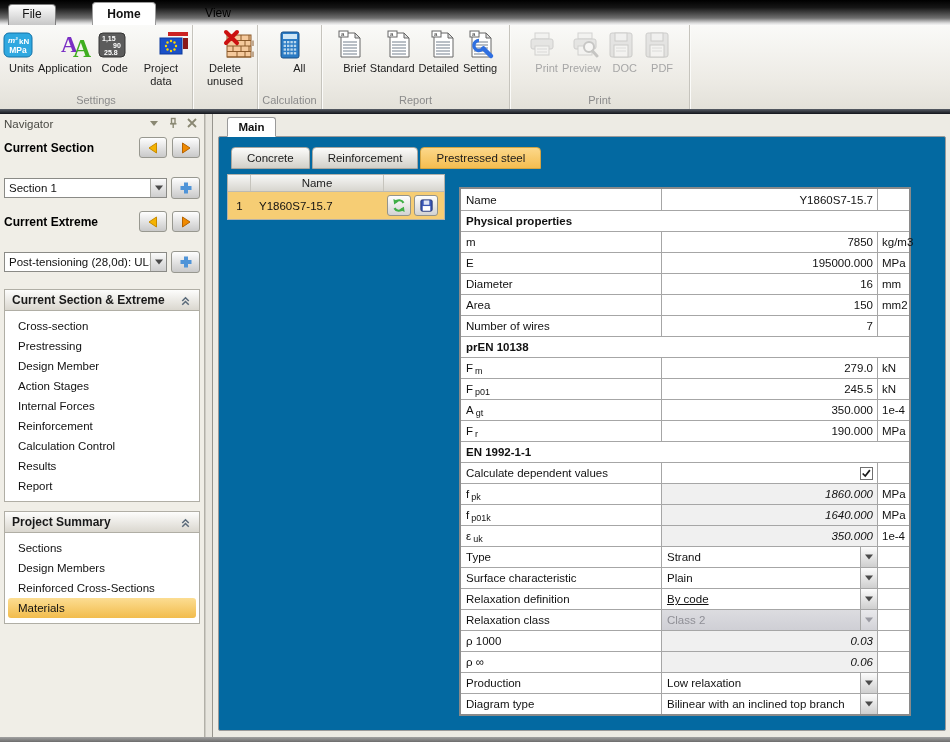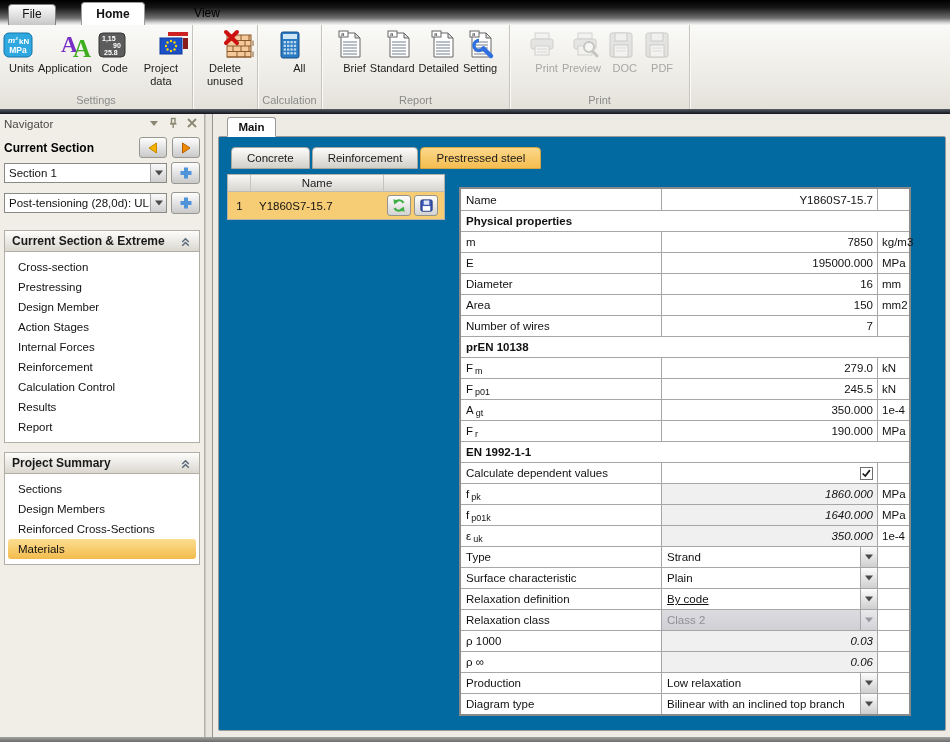--- a/index.html
+++ b/index.html
@@ -8,21 +8,21 @@
   .icon { display:inline-flex; align-items:center; justify-content:center; }
 
   
   #tabstrip { position:absolute; top:0; left:0; right:0; height:25px;
     background:linear-gradient(#000 0%,#161616 30%,#6e6e6e 72%,#d9d9d9 92%,#f4f4f4 100%);
     display:flex; align-items:flex-end;gap:20px; }
   .wtab { font-size:12px; text-align:center; cursor:default; }
   .wtab.filetab { margin-left:8px; width:48px; height:21px; line-height:19px;
     background:linear-gradient(#fdfdfd,#c7c7c7); border:1px solid #7e7e7e; border-bottom:none;
     border-radius:4px 4px 0 0; }
-  .wtab.active { margin-left:5px; width:64px; height:23px; line-height:22px; background:#fff;
+  .wtab.active { margin-left:16px; width:64px; height:23px; line-height:22px; background:#fff;
     border:1px solid #9a9a9a; border-bottom:none; border-radius:4px 4px 0 0; font-weight:bold; }
   .wtab.plain { margin-left:12px; width:60px; height:23px; line-height:22px; color:#000; }
 
   
   #ribbon { position:absolute; top:25px; left:0; right:0; height:84px;
     background:linear-gradient(#fafaf8,#edebe5 65%,#e3e1d9); display:flex; }
   .rgroup { display:flex; flex-direction:column; border-right:1px solid #c6c4bd; box-shadow:1px 0 0 #fbfbf9; }
   .rbuttons { flex:1; display:flex; align-items:flex-start; justify-content:center; padding-top:2px; }
   .rbtn { display:flex; flex-direction:column; align-items:flex-end; padding:2px 2px; border-radius:3px;
     font-size:11px; color:#1c1c1c; text-align:center; cursor:default; }
@@ -39,21 +39,21 @@
 
   
   #navigator { width:205px; background:#f0eee7; border-right:1px solid #b2b0a8; display:flex; flex-direction:column; }
   #nav-titlebar { height:18px; display:flex; align-items:center; gap:7px; padding:2px 6px 0 4px;
     color:#4a4a44; font-size:11.5px; }
   #nav-titlebar .spacer { flex:1; }
   .nav-row { display:flex; align-items:center; margin:5px 4px 3px 4px; }
   .nav-label { font-weight:bold; font-size:12px; color:#000; flex:1; }
   .nav-btn { width:28px; height:21px; background:linear-gradient(#fefefe,#c9c9c9); border:1px solid #989890;
     border-radius:3px; display:flex; align-items:center; justify-content:center; margin-left:5px; }
-  .nav-select-row { display:flex; align-items:center; margin:1px 4px 7px 4px; }
+  .nav-select-row { display:flex; align-items:center; margin:16px 4px 7px 4px; }
   .nav-select { flex:1; height:20px; background:#fff; border:1px solid #8a8a86; display:flex; align-items:center;
     font-size:11.5px; padding-left:4px; overflow:hidden; white-space:nowrap; }
   .nav-select .seltext { flex:1; overflow:hidden; white-space:nowrap; }
   .nav-select .selarrow { width:16px; height:18px; background:linear-gradient(#fafafa,#cecece);
     border-left:1px solid #a8a8a2; display:flex; align-items:center; justify-content:center; flex:none; }
   .nav-plus { width:29px; height:22px; margin-left:4px; background:linear-gradient(#fefefe,#c9c9c9);
     border:1px solid #989890; border-radius:3px; display:flex; align-items:center; justify-content:center; }
   .navgroup { margin:9px 4px 0 4px; }
   .ng-header { height:22px; background:linear-gradient(#fdfdfc,#dad7cf); border:1px solid #b0aea5;
     display:flex; align-items:center; padding:5px 7px; font-weight:bold; font-size:12px; color:#1a1a1a; }
@@ -427,20 +427,37 @@
         </div>
         <span class="nav-plus" id="cs-plus">
             <span class="icon">
               <svg width="16" height="16" viewBox="0 0 16 16">
                 <path d="M8 2.5v11M2.5 8h11" stroke="#4f94d8" stroke-width="4"></path>
               </svg>
             </span>
           </span>
       </div>
 
+      <div class="nav-row">
+        <span class="nav-label">Current Extreme</span>
+        <span class="nav-btn" id="ce-prev">
+            <span class="icon">
+              <svg width="16" height="16" viewBox="0 0 16 16">
+                <polygon points="11.5,3 4,8 11.5,13" fill="#f5b301" stroke="#c78a00"></polygon>
+              </svg>
+            </span>
+          </span>
+        <span class="nav-btn" id="ce-next">
+            <span class="icon">
+              <svg width="16" height="16" viewBox="0 0 16 16">
+                <polygon points="4.5,3 12,8 4.5,13" fill="#f08a00" stroke="#b56300"></polygon>
+              </svg>
+            </span>
+          </span>
+      </div>
       <div class="nav-select-row">
         <div class="nav-select">
           <span class="seltext">Post-tensioning (28,0d): ULS</span>
           <span class="selarrow" id="ce-arrow">
               <span class="icon">
                 <svg width="10" height="8" viewBox="0 0 10 8">
                   <polygon points="1,1.5 9,1.5 5,6.5" fill="#4a4a4a"></polygon>
                 </svg>
               </span>
             </span>

